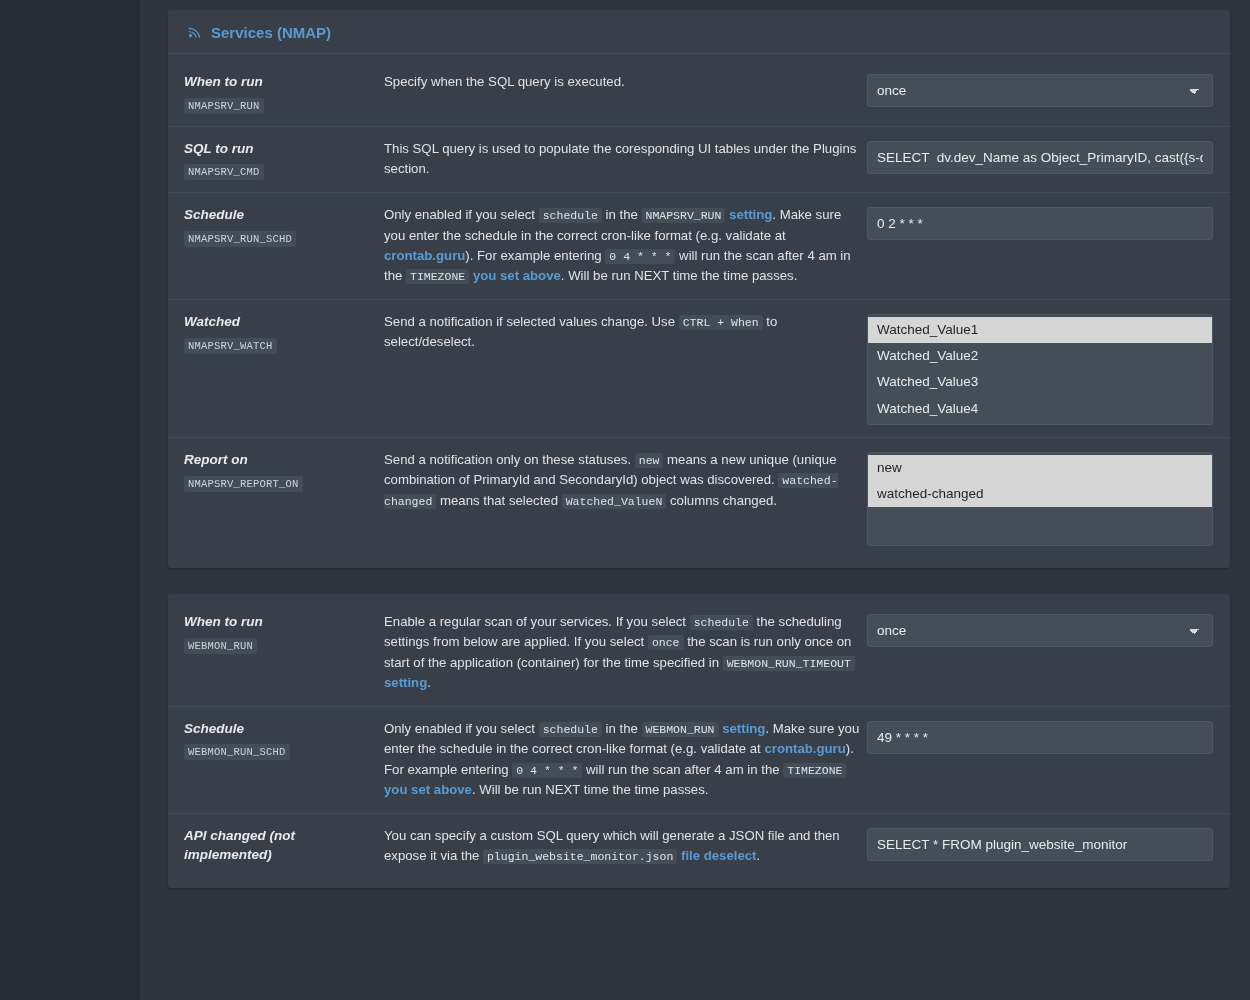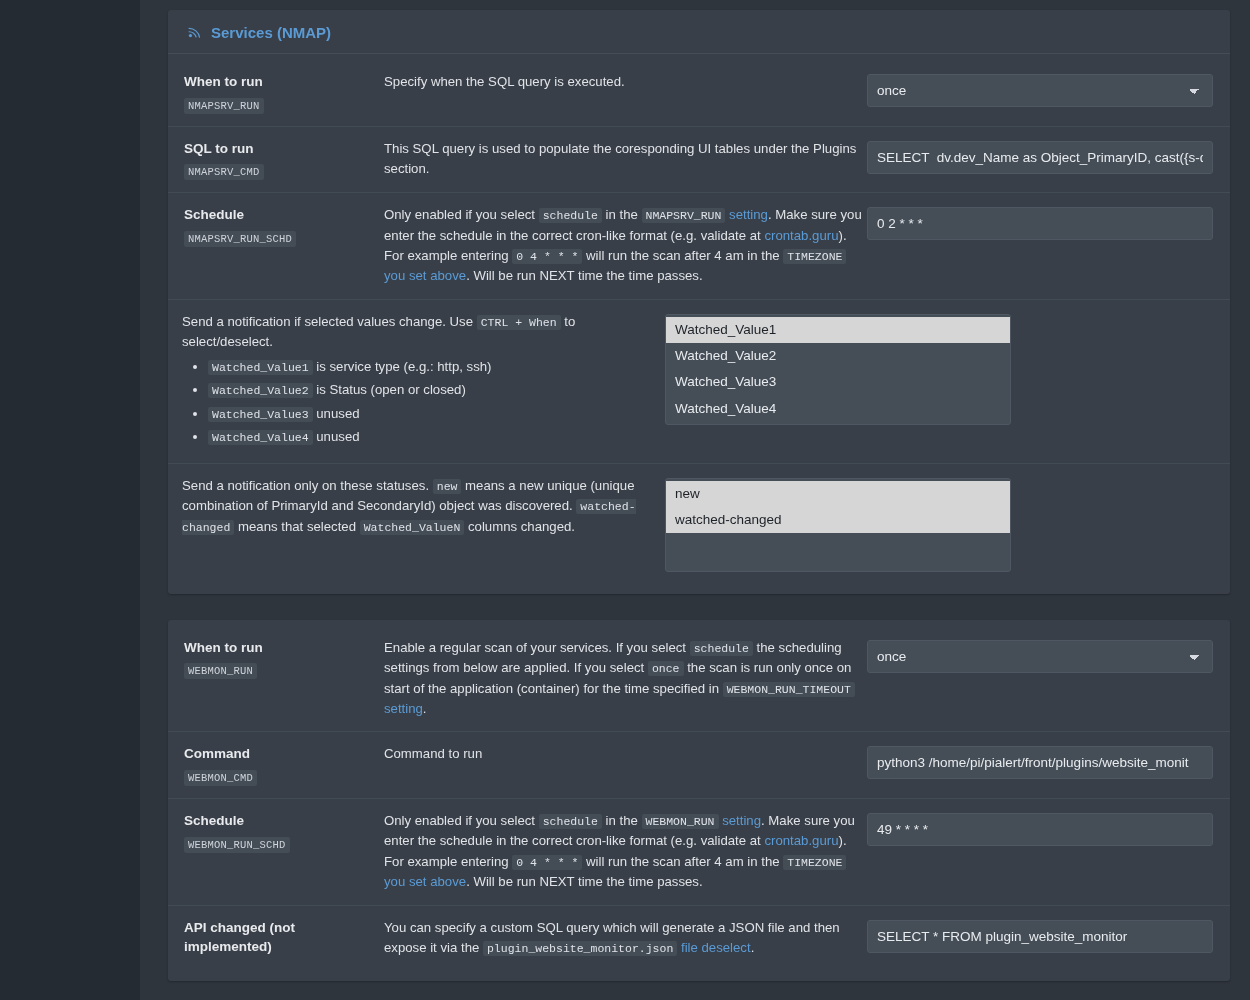--- a/index.html
+++ b/index.html
@@ -75,20 +75,21 @@
     width: 192px;
     flex: 0 0 192px;
     padding-right: 8px;
     padding-left: 2px;
   }
   .lbl-title {
     color: #e8eaed;
     font-size: 13.5px;
     font-weight: bold;
     line-height: 1.45;
+    font-style: italic;
   }
   .lbl-code {
     display: inline-block;
     margin-top: 6px;
     font-family: "Liberation Mono", monospace;
     font-size: 10.5px;
     color: #cfd4da;
     background: #444c56;
     padding: 2px 4px;
     border-radius: 2px;
@@ -107,20 +108,21 @@
     font-size: 11.5px;
     background: #444c56;
     color: #dfe3e8;
     padding: 1px 4px;
     border-radius: 2px;
   }
   .col-desc a, .link {
     color: #5b9bd5;
     text-decoration: none;
     cursor: pointer;
+    font-weight: bold;
   }
   .col-desc ul {
     margin: 4px 0 0 0;
     padding-left: 26px;
   }
   .col-desc li {
     margin: 3px 0;
   }
   .col-ctrl {
     flex: 0 0 346px;
@@ -201,60 +203,52 @@
               <div class="col-label"><div class="lbl-title">SQL to run</div><div class="lbl-code">NMAPSRV_CMD</div></div>
               <div class="col-desc">This SQL query is used to populate the coresponding UI tables under the Plugins section.</div>
               <div class="col-ctrl"><input class="ctl" type="text" value="SELECT  dv.dev_Name as Object_PrimaryID, cast({s-quo" style=""></div>
             </div>
             <div class="row">
               <div class="col-label"><div class="lbl-title">Schedule</div><div class="lbl-code">NMAPSRV_RUN_SCHD</div></div>
               <div class="col-desc">Only enabled if you select <code>schedule</code> in the <code>NMAPSRV_RUN</code> <a>setting</a>. Make sure you enter the schedule in the correct cron-like format (e.g. validate at <a>crontab.guru</a>). For example entering <code>0 4 * * *</code> will run the scan after 4 am in the <code>TIMEZONE</code> <a>you set above</a>. Will be run NEXT time the time passes.</div>
               <div class="col-ctrl"><input class="ctl" type="text" value="0 2 * * *" style=""></div>
             </div>
             <div class="row">
-              <div class="col-desc">Send a notification if selected values change. Use <code>CTRL + When</code> to select/deselect.<ul>
-                  <li><code>Watched_Value1</code> is service type (e.g.: http, ssh)</li>
-                  <li><code>Watched_Value2</code> is Status (open or closed)</li>
-                  <li><code>Watched_Value3</code> unused</li>
-                  <li><code>Watched_Value4</code> unused</li>
-                </ul></div>
+              <div class="col-label"><div class="lbl-title">Watched</div><div class="lbl-code">NMAPSRV_WATCH</div></div>
+              <div class="col-desc">Send a notification if selected values change. Use <code>CTRL + When</code> to select/deselect.</div>
               <div class="col-ctrl">
                 <div class="listbox tall">
                   <div class="opt selected">Watched_Value1</div>
                   <div class="opt">Watched_Value2</div>
                   <div class="opt">Watched_Value3</div>
                   <div class="opt">Watched_Value4</div>
                 </div>
               </div>
             </div>
             <div class="row">
+              <div class="col-label"><div class="lbl-title">Report on</div><div class="lbl-code">NMAPSRV_REPORT_ON</div></div>
               <div class="col-desc">Send a notification only on these statuses. <code>new</code> means a new unique (unique combination of PrimaryId and SecondaryId) object was discovered. <code>watched-changed</code> means that selected <code>Watched_ValueN</code> columns changed.</div>
               <div class="col-ctrl">
                 <div class="listbox tall2">
                   <div class="opt selected">new</div>
                   <div class="opt selected">watched-changed</div>
                 </div>
               </div>
             </div>
           </div>
         </div>
         <div class="card-gap"></div>
         <div class="card">
           <div class="rows">
             <div class="row">
               <div class="col-label"><div class="lbl-title">When to run</div><div class="lbl-code">WEBMON_RUN</div></div>
               <div class="col-desc">Enable a regular scan of your services. If you select <code>schedule</code> the scheduling settings from below are applied. If you select <code>once</code> the scan is run only once on start of the application (container) for the time specified in <code>WEBMON_RUN_TIMEOUT</code> <a>setting</a>.</div>
               <div class="col-ctrl"><select class="ctl"><option selected="">once</option></select></div>
             </div>
             <div class="row">
-              <div class="col-label"><div class="lbl-title">Command</div><div class="lbl-code">WEBMON_CMD</div></div>
-              <div class="col-desc">Command to run</div>
-              <div class="col-ctrl"><input class="ctl" type="text" value="python3 /home/pi/pialert/front/plugins/website_monit" style=""></div>
-            </div>
-            <div class="row">
               <div class="col-label"><div class="lbl-title">Schedule</div><div class="lbl-code">WEBMON_RUN_SCHD</div></div>
               <div class="col-desc">Only enabled if you select <code>schedule</code> in the <code>WEBMON_RUN</code> <a>setting</a>. Make sure you enter the schedule in the correct cron-like format (e.g. validate at <a>crontab.guru</a>). For example entering <code>0 4 * * *</code> will run the scan after 4 am in the <code>TIMEZONE</code> <a>you set above</a>. Will be run NEXT time the time passes.</div>
               <div class="col-ctrl"><input class="ctl" type="text" value="49 * * * *" style=""></div>
             </div>
             <div class="row">
               <div class="col-label">
                 <div class="lbl-title">API changed (not implemented)</div>
               </div>
               <div class="col-desc">You can specify a custom SQL query which will generate a JSON file and then expose it via the <code>plugin_website_monitor.json</code> <a>file deselect</a>.</div>
               <div class="col-ctrl"><input class="ctl" type="text" value="SELECT * FROM plugin_website_monitor" style=""></div>

